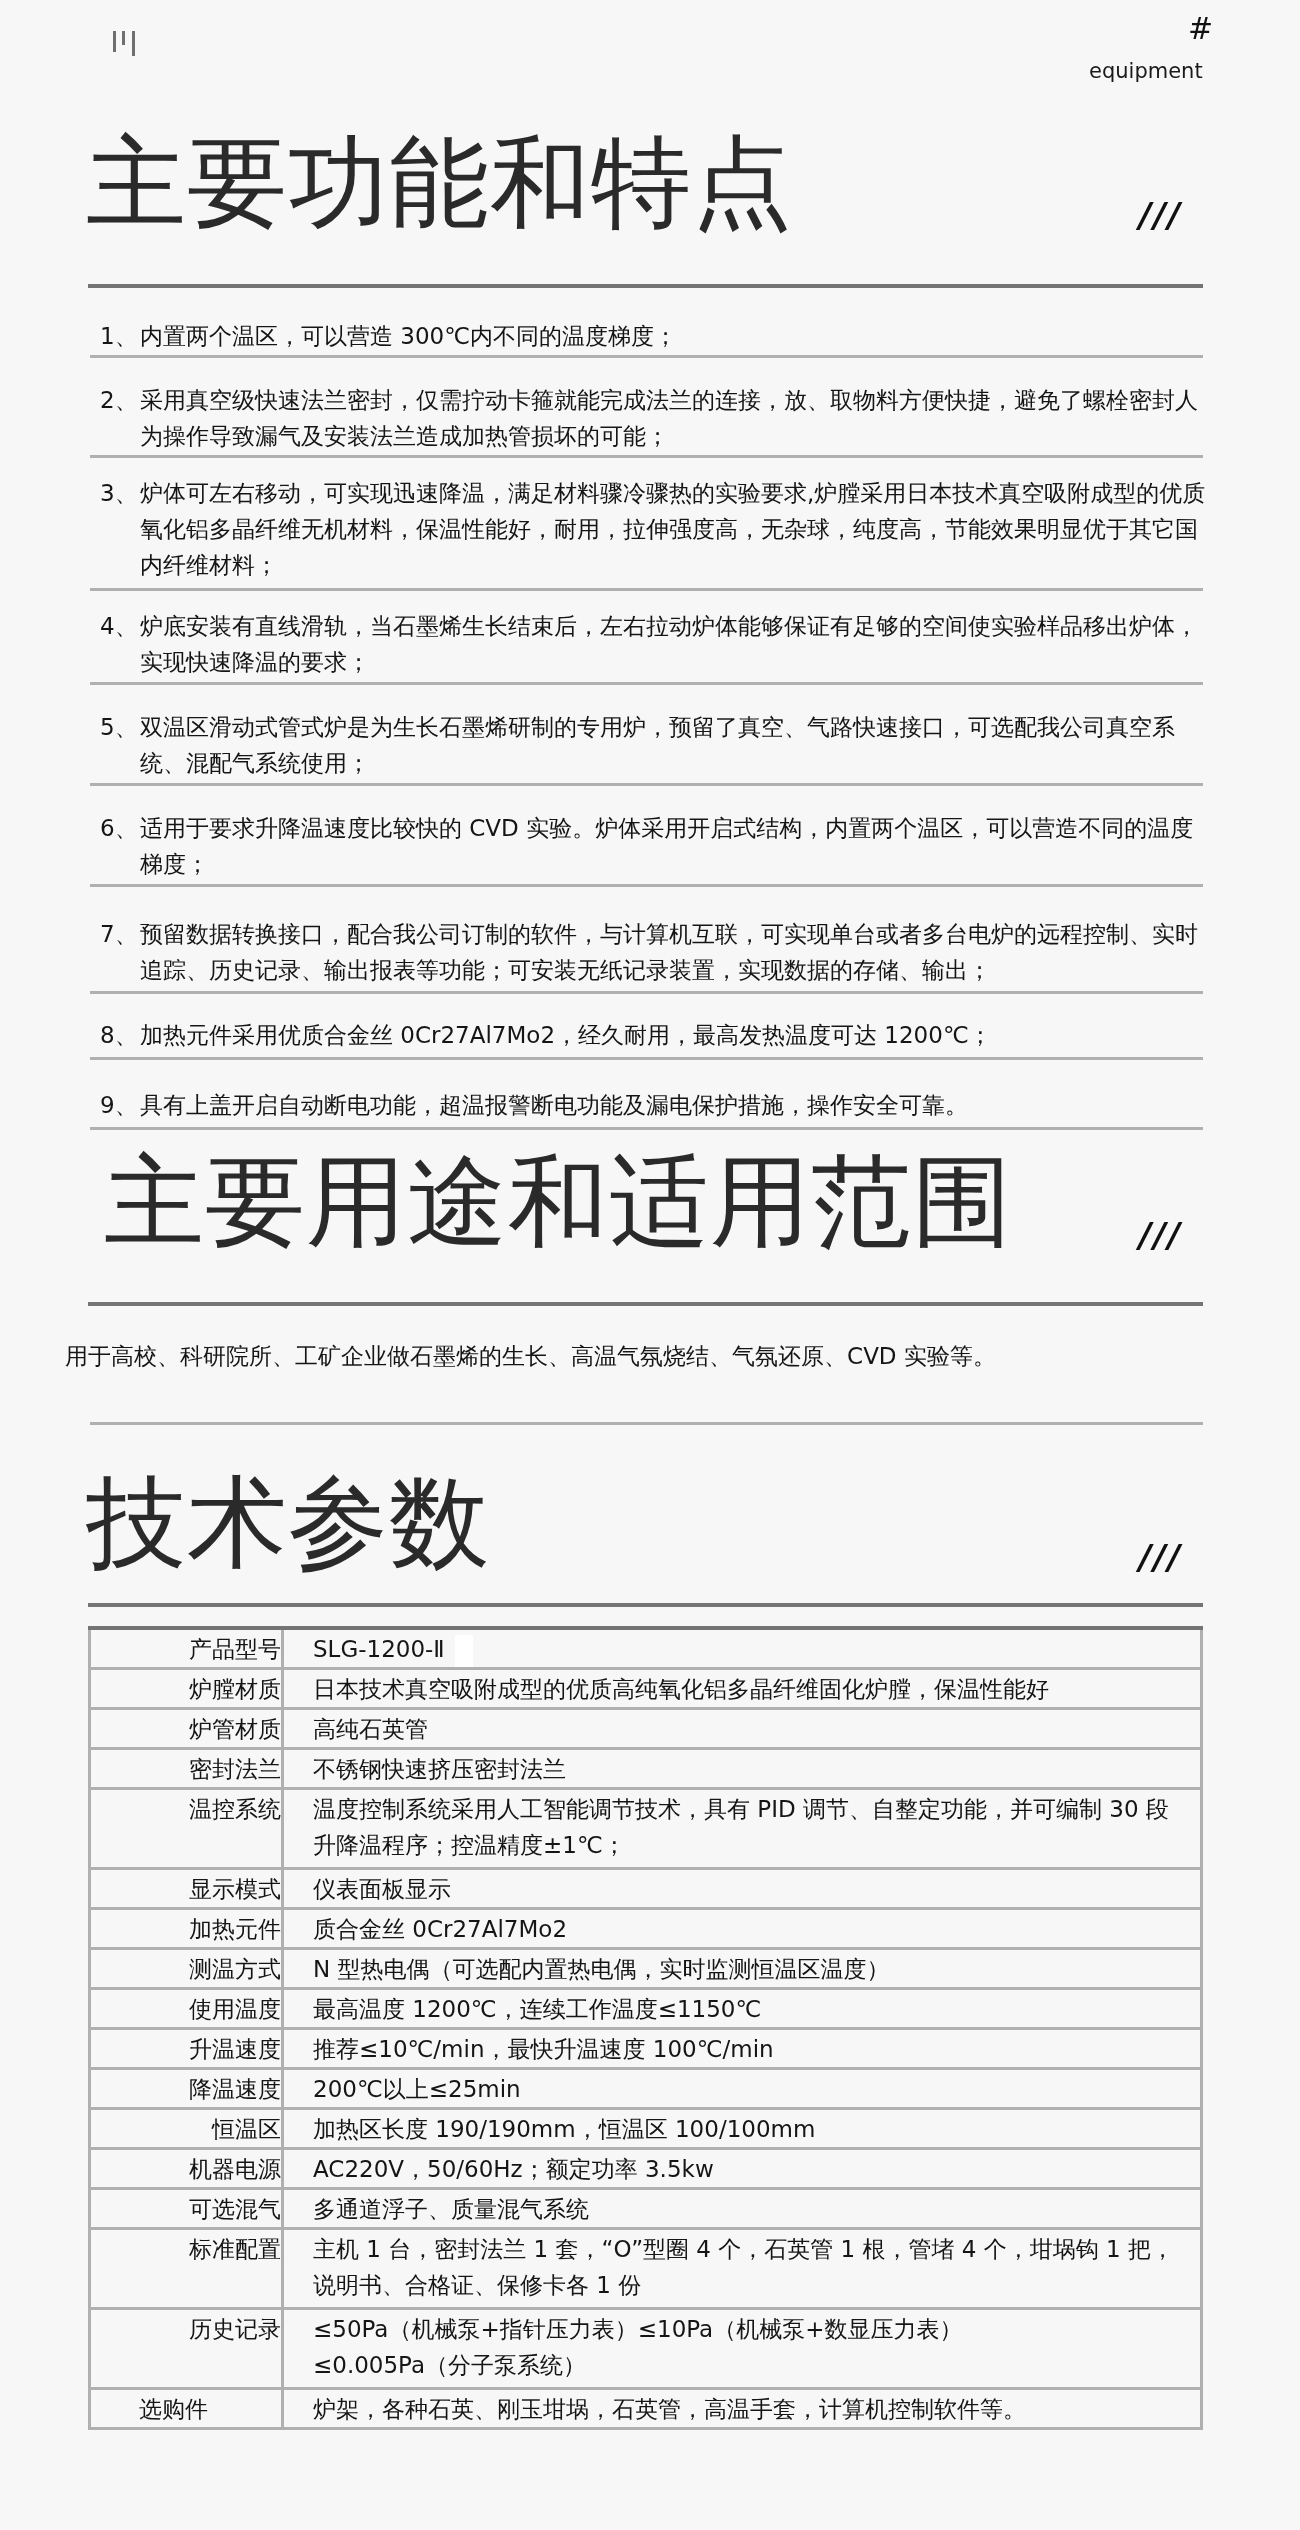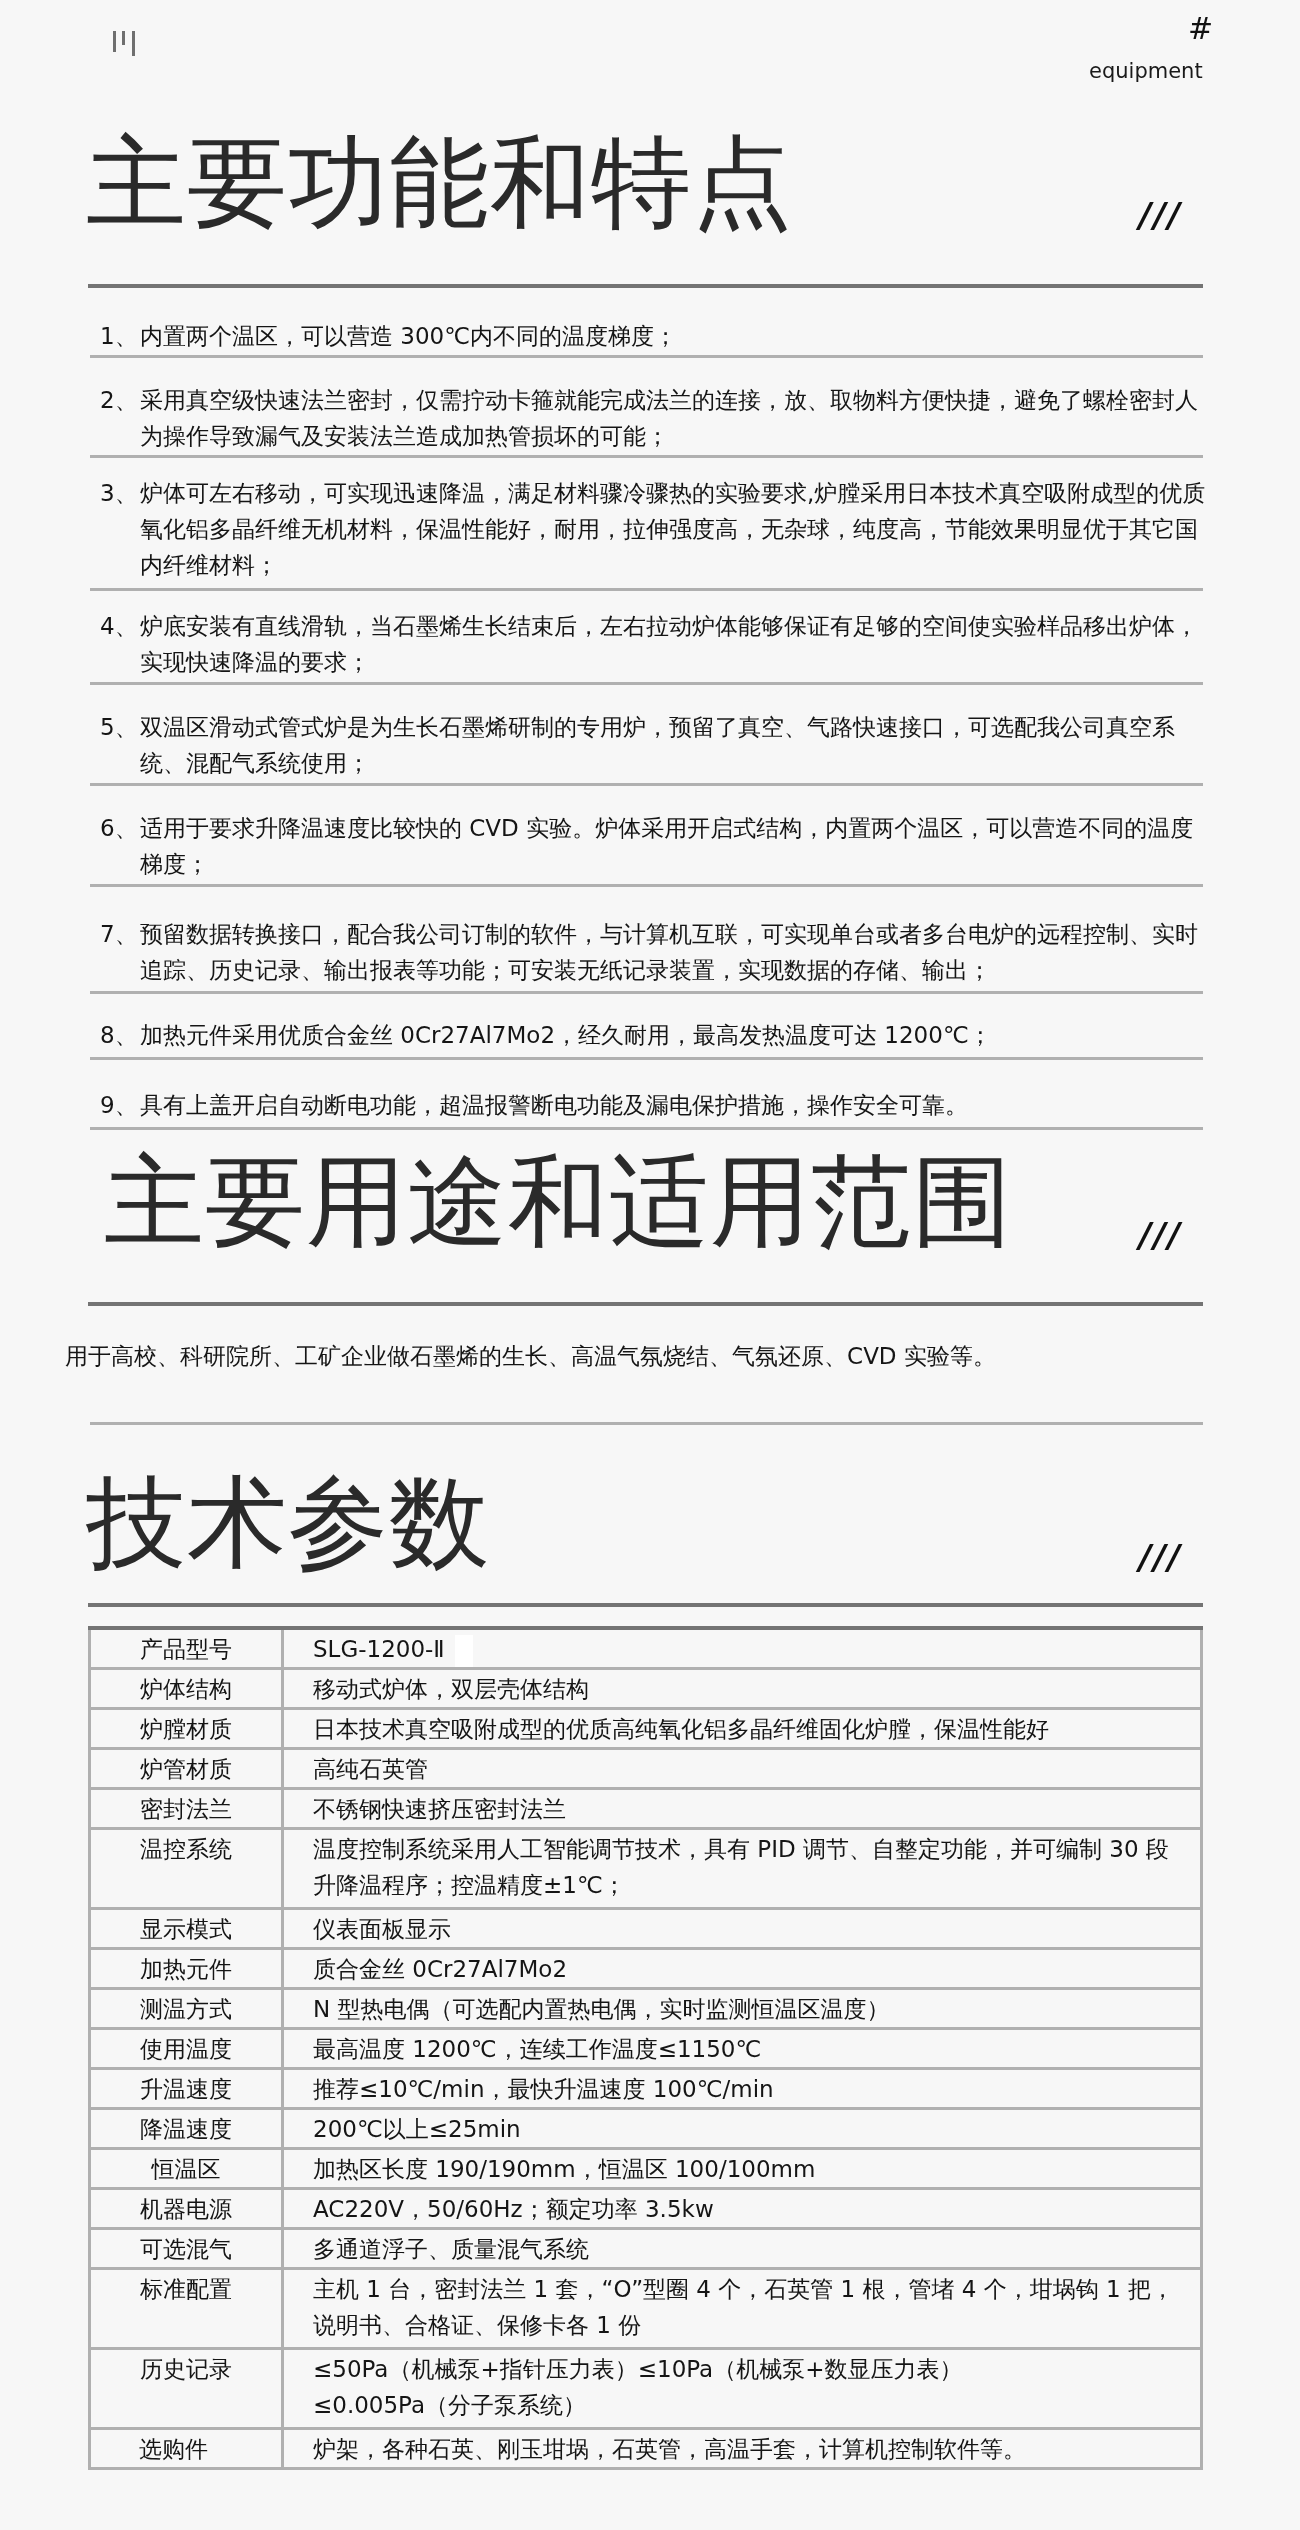--- a/index.html
+++ b/index.html
@@ -24,21 +24,21 @@
   .feat-sep { left: 90px; width: 1113px; height: 3px; background: #b0b0b0; }
 
   .usage { left: 0; width: 1053px; top: 1340px; text-align: center; font-size: 23px; line-height: 32px; color: #151515; padding-left: 8px; box-sizing: border-box; }
 
   table.spec {
     position: absolute; left: 88px; top: 1626px; width: 1115px;
     border-collapse: collapse; font-size: 23px; color: #151515;
     border-top: 4px solid #747474;
   }
   table.spec td { border: 3px solid #b0b0b0; vertical-align: top; line-height: 36px; padding: 1px 0 0 0; }
-  table.spec td.k { width: 190px; text-align: center; }
+  table.spec td.k { width: 190px; text-align: right; }
   table.spec td.k.left { text-align: left; padding-left: 48px; width: 142px; }
   table.spec td.v { padding-left: 29px; padding-right: 12px; }
   .whitebox { display: inline-block; width: 18px; height: 32px; background: #ffffff; vertical-align: middle; margin-left: 10px; }
 </style>
 </head>
 <body>
 
 <div class="abs logo-bars">
   <span style="left:0;height:21px;"></span>
   <span style="left:9px;height:14px;"></span>
@@ -115,24 +115,20 @@
 <div class="abs slashes" style="top:1540px;">///</div>
 <div class="abs rule-dark" style="top:1603px;"></div>
 
 <table class="spec">
   <tbody>
     <tr>
       <td class="k">产品型号</td>
       <td class="v"><span>SLG-1200-Ⅱ</span><span class="whitebox"></span></td>
     </tr>
     <tr>
-      <td class="k">炉体结构</td>
-      <td class="v">移动式炉体，双层壳体结构</td>
-    </tr>
-    <tr>
       <td class="k">炉膛材质</td>
       <td class="v">日本技术真空吸附成型的优质高纯氧化铝多晶纤维固化炉膛，保温性能好</td>
     </tr>
     <tr>
       <td class="k">炉管材质</td>
       <td class="v">高纯石英管</td>
     </tr>
     <tr>
       <td class="k">密封法兰</td>
       <td class="v">不锈钢快速挤压密封法兰</td>

